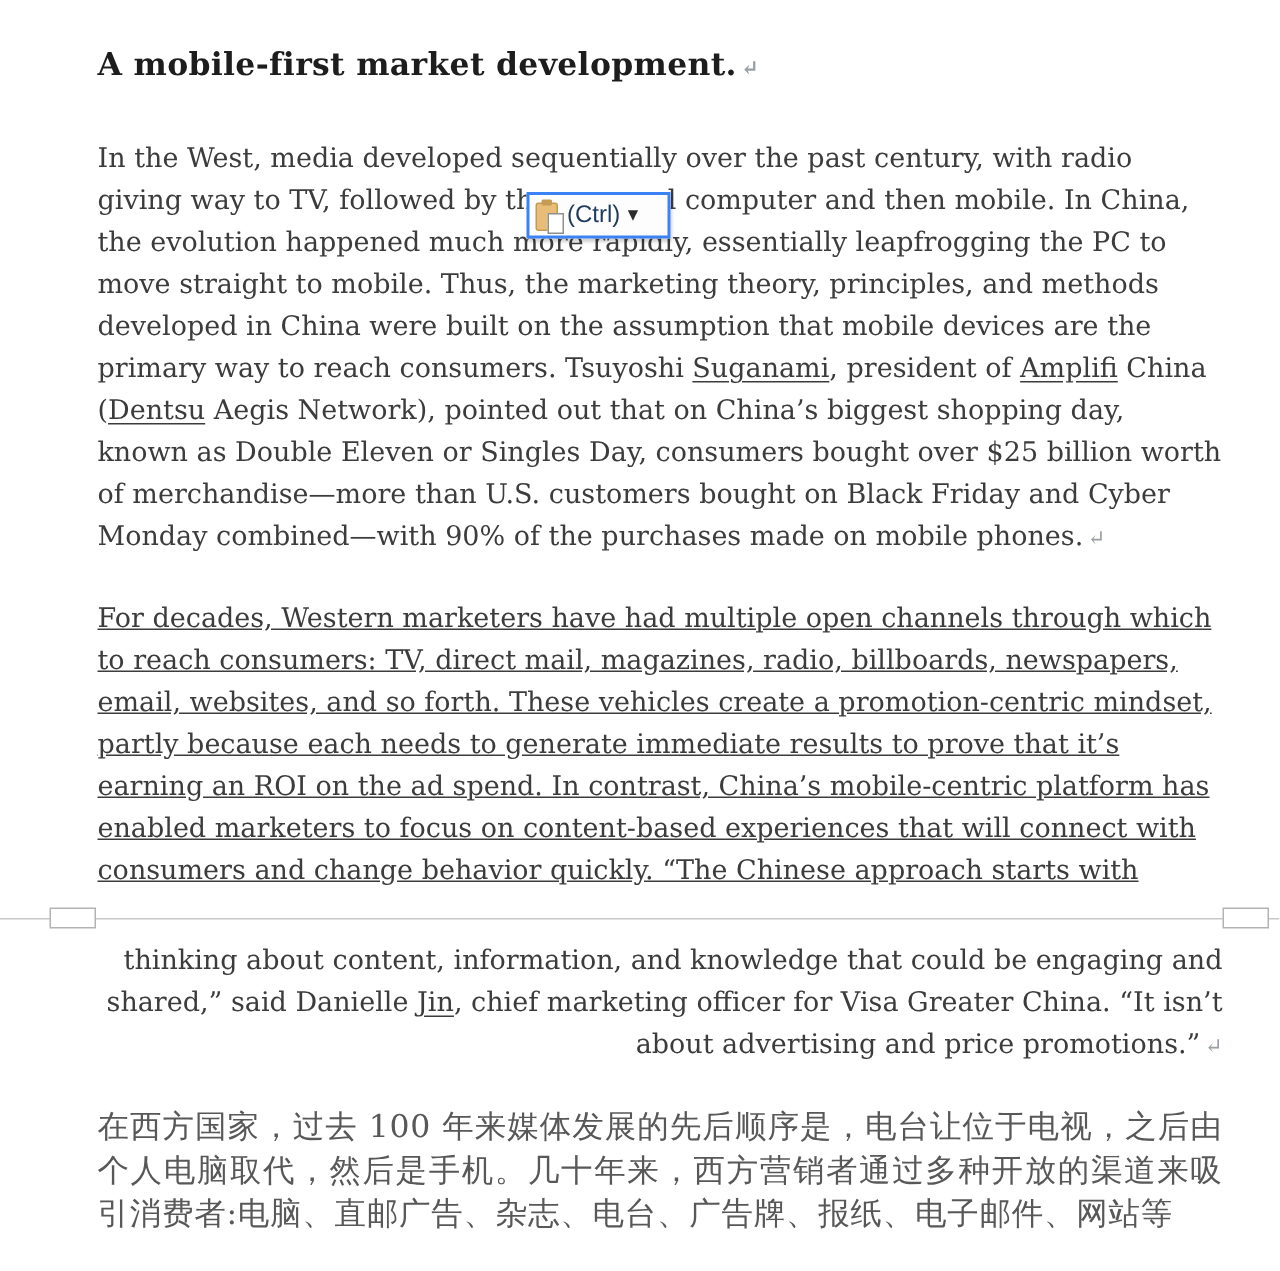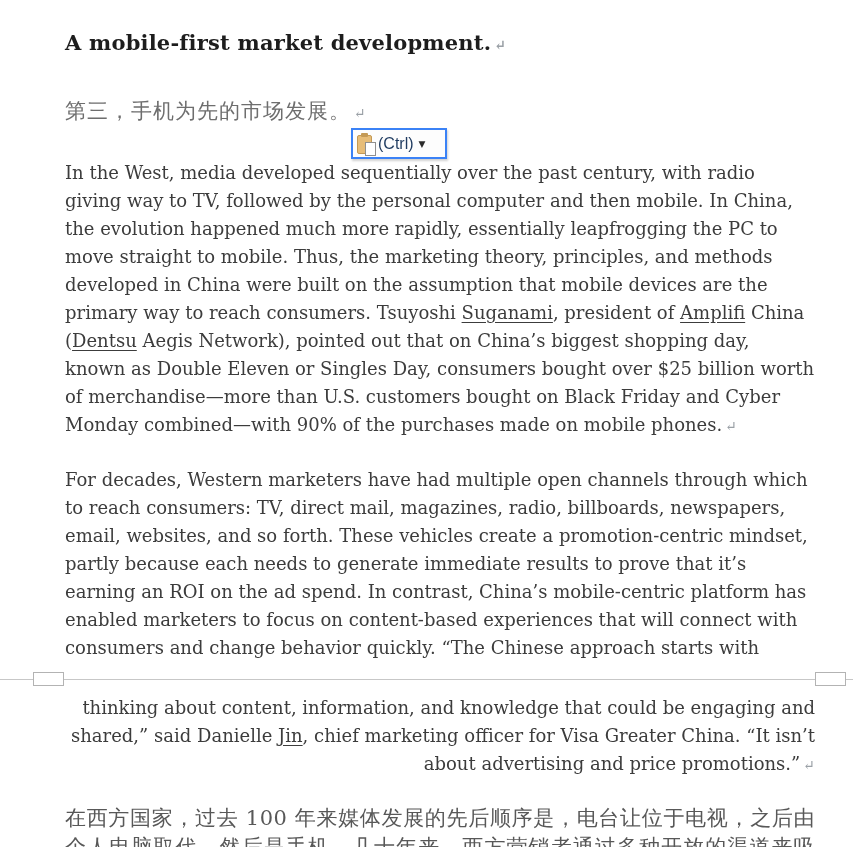--- a/index.html
+++ b/index.html
@@ -35,21 +35,21 @@
     letter-spacing: 1px;
   }
   .para {
     margin: 0;
     max-width: 752px;
     font-size: 18px;
     line-height: 28px;
     color: #3c3c3c;
   }
   .p1  { margin-top: 32px; }
-  .p2a { margin-top: 26px; }
+  .p2a { margin-top: 26px; text-decoration: underline; }
   .p2b { margin-top: 0; text-align: right; }
   .zh-para {
     margin-top: 25px;
     max-width: 752px;
     font-size: 21px;
     line-height: 29px;
     color: #585858;
     letter-spacing: 0.5px;
     text-align: justify;
   }
@@ -137,21 +137,20 @@
   .crop-right { left: 815px; }
 </style>
 </head>
 <body>
 
 <div class="page">
   <div class="content">
 
     <h1 class="title"><span>A mobile-first market development.</span><span class="pmark">↵</span></h1>
 
-    <p class="zh-heading"><span>第三，手机为先的市场发展。</span><span class="pmark">↵</span></p>
 
     <p class="para p1"><span>In the West, media developed sequentially over the past century, with radio giving way to TV, followed by the personal computer and then mobile. In China, the evolution happened much more rapidly, essentially leapfrogging the PC to move straight to mobile. Thus, the marketing theory, principles, and methods developed in China were built on the assumption that mobile devices are the primary way to reach consumers. Tsuyoshi </span><span class="misspell">Suganami</span><span>, president of </span><span class="misspell">Amplifi</span><span> China (</span><span class="misspell">Dentsu</span><span> Aegis Network), pointed out that on China’s biggest shopping day, known as Double Eleven or Singles Day, consumers bought over $25 billion worth of merchandise—more than U.S. customers bought on Black Friday and Cyber Monday combined—with 90% of the purchases made on mobile phones.</span><span class="pmark">↵</span></p>
 
     <p class="para p2a"><span>For decades, Western marketers have had multiple open channels through which to reach consumers: TV, direct mail, magazines, radio, billboards, newspapers, email, websites, and so forth. These vehicles create a promotion-centric mindset, partly because each needs to generate immediate results to prove that it’s earning an ROI on the ad spend. In contrast, China’s mobile-centric platform has enabled marketers to focus on content-based experiences that will connect with consumers and change behavior quickly. “The Chinese approach starts with</span></p>
 
     <div class="page-divider">
       <div class="line"></div>
       <div class="crop-mark crop-left"></div>
       <div class="crop-mark crop-right"></div>
     </div>

